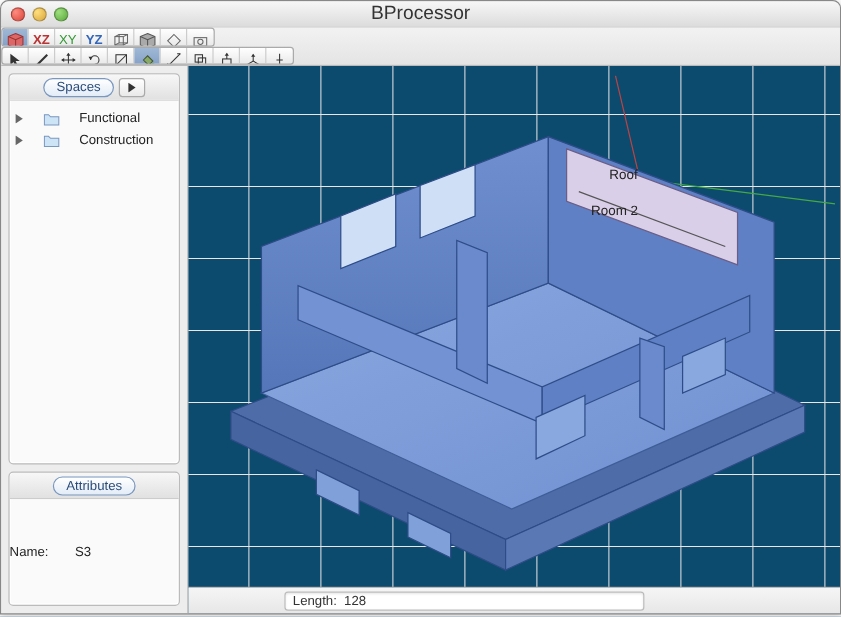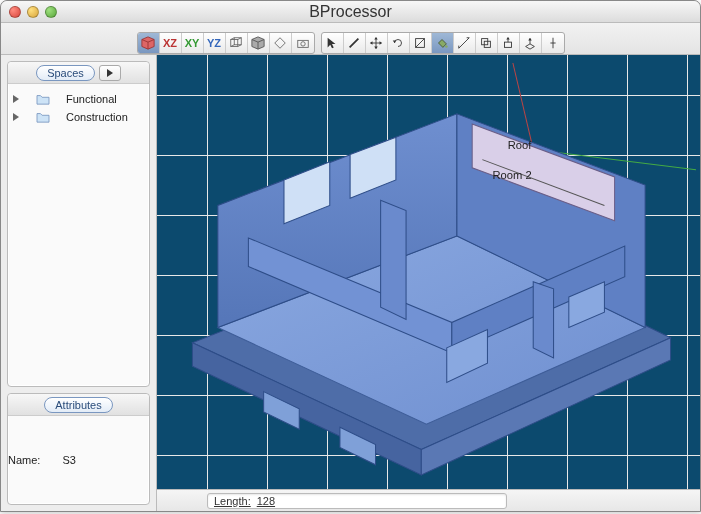--- a/index.html
+++ b/index.html
@@ -10,21 +10,21 @@
 
 .titlebar { height: 22px; background: linear-gradient(#f7f7f7,#dcdcdc); border-bottom: 1px solid #bbb; border-radius: 7px 7px 0 0; display: flex; align-items: center; position: relative; }
 .traffic { display: flex; gap: 6px; padding-left: 8px; }
 .light { width: 12px; height: 12px; border-radius: 50%; border: 1px solid rgba(0,0,0,.25); }
 .red { background: radial-gradient(circle at 30% 30%, #ff8b7f, #d8463c); }
 .yellow { background: radial-gradient(circle at 30% 30%, #ffe07f, #d8a53c); }
 .green { background: radial-gradient(circle at 30% 30%, #9fe07f, #5aa83c); }
 .title { position: absolute; left: 0; right: 0; text-align: center; color: #333; font-size: 16px; pointer-events: none; }
 
 
-.toolbar { height: 32px; background: linear-gradient(#f2f2f2,#e4e4e4); border-bottom: 1px solid #bbb; display: flex; align-items: flex-end; justify-content: center; }
+.toolbar { height: 32px; background: linear-gradient(#f2f2f2,#e4e4e4); border-bottom: 1px solid #bbb; display: flex; align-items: flex-start; justify-content: center; flex-direction: column; }
 .tgroup { display: flex; border: 1px solid #aaa; border-radius: 3px; height: 22px; background: linear-gradient(#fff,#e9e9e9); overflow: hidden; }
 .tbtn { width: 22px; height: 20px; border-right: 1px solid #ccc; display: flex; align-items: center; justify-content: center; cursor: pointer; font-size: 9px; color: #444; }
 .tbtn:last-child { border-right: none; }
 .tbtn.active { background: linear-gradient(#9fb8d6,#7a97c0); color: #fff; }
 .tbtn svg { width: 14px; height: 14px; }
 .spacer { width: 6px; }
 
 
 .body { flex: 1; display: flex; overflow: hidden; }
 
@@ -47,21 +47,21 @@
 
 .viewport { flex: 1; display: flex; flex-direction: column; background: #0c4a6e; position: relative; }
 .canvas { flex: 1; position: relative; overflow: hidden; background-image:
   linear-gradient(#e8e8e8 1px, transparent 1px),
   linear-gradient(90deg, #e8e8e8 1px, transparent 1px);
   background-size: 60px 60px, 60px 60px;
   background-position: -10px -20px;
 }
 .model { position: absolute; top: 8px; left: 10px; right: 4px; bottom: 4px; }
 .statusbar { height: 22px; border-top: 1px solid #bbb; background: linear-gradient(#f5f5f5,#e7e7e7); display: flex; align-items: center; }
-.statusbox { margin-left: 50px; border: 1px solid #bbb; border-radius: 3px; background: #fff; height: 16px; padding: 0 6px; display: flex; align-items: center; gap: 6px; color: #333; font-size: 11px; min-width: 300px; box-shadow: inset 0 1px 2px rgba(0,0,0,.1); text-decoration: underline; }
+.statusbox { margin-left: 80px; border: 1px solid #bbb; border-radius: 3px; background: #fff; height: 16px; padding: 0 6px; display: flex; align-items: center; gap: 6px; color: #333; font-size: 11px; min-width: 300px; box-shadow: inset 0 1px 2px rgba(0,0,0,.1); }
 </style>
 </head>
 <body>
 
 <div class="window">
 
   <div class="titlebar">
     <div class="traffic">
       <div class="light red"></div>
       <div class="light yellow"></div>
@@ -76,21 +76,21 @@
         <svg viewBox="0 0 16 16">
             <polygon points="8,1 15,4 15,12 8,15 1,12 1,4" fill="#d66" stroke="#933" stroke-width="1"></polygon>
             <polyline points="1,4 8,7 15,4" fill="none" stroke="#933"></polyline>
             <line x1="8" y1="7" x2="8" y2="15" stroke="#933"></line>
           </svg>
       </div>
       <div class="tbtn">
           <span style="color:#b33;font-weight:bold">XZ</span>
         </div>
       <div class="tbtn">
-          <span style="color:#393;font-weight:bold">XY</span>
+          <span style="color:#393;font-weight:normal">XY</span>
         </div>
       <div class="tbtn">
           <span style="color:#36b;font-weight:bold">YZ</span>
         </div>
       <div class="tbtn">
         <svg viewBox="0 0 16 16">
             <rect x="2" y="4" width="8" height="8" fill="none" stroke="#666"></rect>
             <rect x="6" y="2" width="8" height="8" fill="none" stroke="#666"></rect>
             <line x1="2" y1="4" x2="6" y2="2" stroke="#666"></line>
             <line x1="10" y1="4" x2="14" y2="2" stroke="#666"></line>

